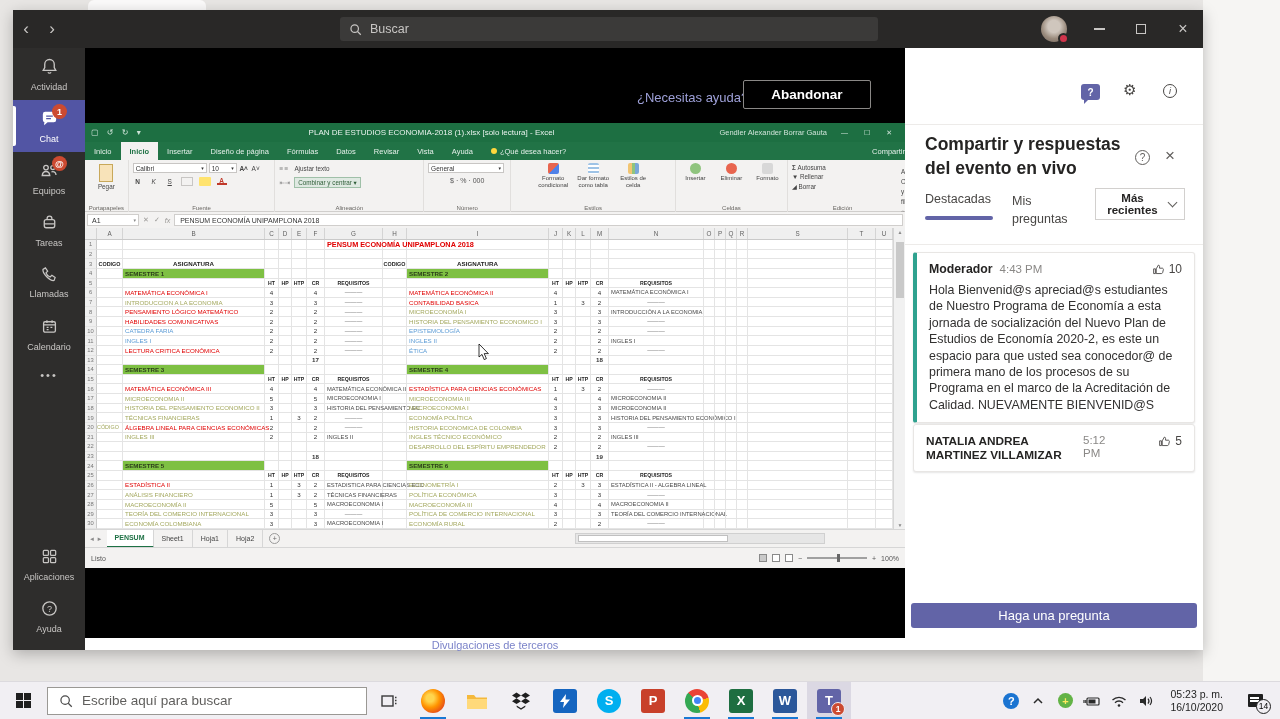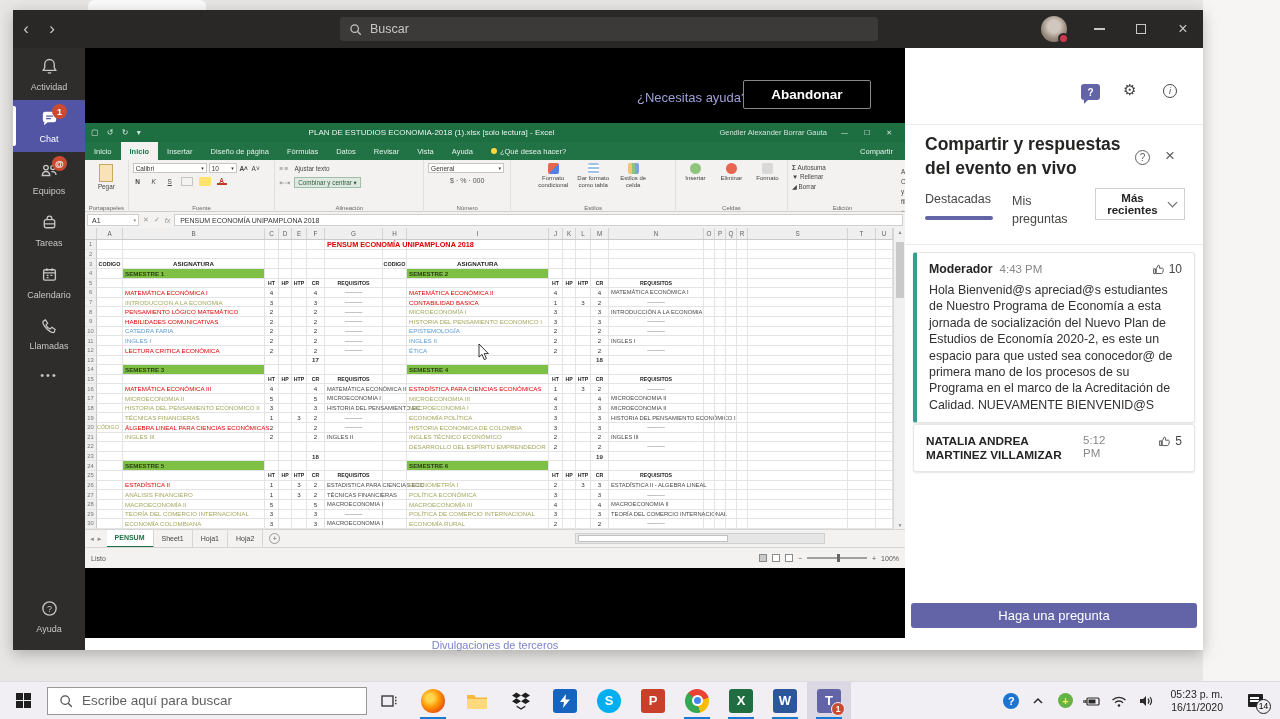--- a/index.html
+++ b/index.html
@@ -42,21 +42,21 @@
   #xl-title{left:0;top:0;width:820px;height:19px;background:#1d6f42;color:#dcebe2;display:flex;align-items:center;padding:0 6px;font-size:7.5px}
   #xl-title .qat{letter-spacing:3px;color:#cfe3d8;font-size:8px}
   #xl-title .ttl{flex:1;text-align:center;color:#e9f3ee;font-size:8px}
   #xl-title .usr{margin-right:14px;color:#cfe3d8}
   #xl-title .xbtns{letter-spacing:7px;color:#cfe3d8;font-size:7px}
   #xl-menubar{left:0;top:19px;width:820px;height:18px;background:#217346;display:flex;align-items:center;color:#e4efe9;font-size:7.5px}
   .xl-tab{padding:0 9px;height:18px;display:flex;align-items:center}
   .xl-tab.active{background:#f3f2f1;color:#217346;font-weight:bold}
   .xl-tellme{display:flex;align-items:center;gap:3px;padding:0 9px}
   .bulb{width:6px;height:6px;border-radius:50%;background:#ffd83d;display:inline-block}
-  .xl-share{margin-left:auto;margin-right:12px}
+  .xl-share{margin-left:auto;margin-right:0}
   #xl-ribbon{left:0;top:37px;width:820px;height:52px;background:#f3f2f1;border-bottom:1px solid #d0cecc;display:flex}
   .rgrp{position:relative;height:52px;border-right:1px solid #e1dfdd;padding:3px 4px 10px 4px}
   .rgrp .gname{position:absolute;left:0;right:0;bottom:1px;text-align:center;font-size:6px;color:#696763}
   .mini-sel{display:inline-flex;align-items:center;justify-content:space-between;background:#fff;border:1px solid #c8c6c4;height:10px;font-size:6.5px;padding:0 2px;color:#333}
   .chip{display:inline-flex;align-items:center;justify-content:center;height:10px;min-width:10px;font-size:6.5px;color:#444}
   .rbtn{display:flex;flex-direction:column;align-items:center;width:34px;font-size:6px;color:#444;text-align:center;line-height:1.1}
   .rico{width:11px;height:11px;border-radius:2px;margin-bottom:1px}
   .paste-ico{width:14px;height:18px;background:#f8e3b9;border:1px solid #c8a85a;margin:1px auto}
   
   #xl-fbar{left:0;top:89px;width:820px;height:16px;background:#f3f2f1;display:flex;align-items:center;gap:4px;padding:0 2px}
@@ -203,36 +203,45 @@
           <span class="rail-badge">@</span>
         </div>
         <div class="rail-item">
           <span><svg width="19" height="19" viewBox="0 0 20 20">
               <rect x="4.5" y="7" width="11" height="8.5" rx="2" fill="none" stroke="#c8c6c4" stroke-width="1.4"></rect>
               <path d="M7.5 7V5.8a2.5 2.5 0 0 1 5 0V7M4.5 11.5h11" fill="none" stroke="#c8c6c4" stroke-width="1.4"></path>
             </svg></span>
           <span class="lbl">Tareas</span>
         </div>
         <div class="rail-item">
+          <span><svg width="18" height="18" viewBox="0 0 20 20">
+              <path d="M6 3.2l2.5 3.6-1.8 2c.7 1.8 2.7 3.8 4.5 4.5l2-1.8 3.6 2.5-1.2 3.2c-4.6.7-13-7.7-12.3-12.3z" fill="none" stroke="#c8c6c4" stroke-width="1.4"></path>
+            </svg></span>
+          <span class="lbl">Llamadas</span>
+        </div>
+        <div class="rail-item">
           <span><svg width="19" height="19" viewBox="0 0 20 20">
               <rect x="3.8" y="5" width="12.4" height="11" rx="1.5" fill="none" stroke="#c8c6c4" stroke-width="1.4"></rect>
               <path d="M3.8 8.4h12.4M7.3 3.4v3M12.7 3.4v3M7 11h2M11 11h2M7 13.3h2" stroke="#c8c6c4" stroke-width="1.3"></path>
             </svg></span>
           <span class="lbl">Calendario</span>
         </div>
-        <div class="rail-item">
-          <span><svg width="18" height="18" viewBox="0 0 20 20">
-              <path d="M6 3.2l2.5 3.6-1.8 2c.7 1.8 2.7 3.8 4.5 4.5l2-1.8 3.6 2.5-1.2 3.2c-4.6.7-13-7.7-12.3-12.3z" fill="none" stroke="#c8c6c4" stroke-width="1.4"></path>
-            </svg></span>
-          <span class="lbl">Llamadas</span>
-        </div>
         <div class="rail-dots">
           <span style="color:#c8c6c4;font-size:11px;letter-spacing:2px">•••</span>
         </div>
         <div id="rail-bottom">
+          <div class="rail-item">
+            <span><svg width="19" height="19" viewBox="0 0 20 20">
+                <rect x="3.5" y="3.5" width="5.4" height="5.4" rx="1" fill="none" stroke="#c8c6c4" stroke-width="1.3"></rect>
+                <rect x="11.1" y="3.5" width="5.4" height="5.4" rx="1" fill="none" stroke="#c8c6c4" stroke-width="1.3"></rect>
+                <rect x="3.5" y="11.1" width="5.4" height="5.4" rx="1" fill="none" stroke="#c8c6c4" stroke-width="1.3"></rect>
+                <rect x="11.1" y="11.1" width="5.4" height="5.4" rx="1" fill="none" stroke="#c8c6c4" stroke-width="1.3"></rect>
+              </svg></span>
+            <span class="lbl">Aplicaciones</span>
+          </div>
           <div class="rail-item">
             <span><svg width="19" height="19" viewBox="0 0 20 20">
                 <circle cx="10" cy="10" r="7" fill="none" stroke="#c8c6c4" stroke-width="1.4"></circle>
                 <text x="10" y="13.4" text-anchor="middle" font-size="9.5" fill="#c8c6c4" font-family="Liberation Sans,sans-serif">?</text>
               </svg></span>
             <span class="lbl">Ayuda</span>
           </div>
         </div>
       </div>
 
@@ -1315,21 +1324,21 @@
           </svg>
         </span>
       <span class="tray-i">
           <svg width="16" height="14" viewBox="0 0 16 14">
             <polygon points="2,5 5,5 8,2 8,12 5,9 2,9" fill="#2a2a2a"></polygon>
             <path d="M10 4.5a4 4 0 0 1 0 5M12 3a6.5 6.5 0 0 1 0 8" fill="none" stroke="#2a2a2a" stroke-width="1.2"></path>
           </svg>
         </span>
       <div id="tb-clock">
         <div>05:23 p. m.</div>
-        <div>16/11/2020</div>
+        <div>16/10/2020</div>
       </div>
       <div id="tb-notif">
         <span class="notif-ico"></span>
         <span class="notif-cnt">14</span>
       </div>
     </div>
   </div>
 </div>
 
 </body></html>

